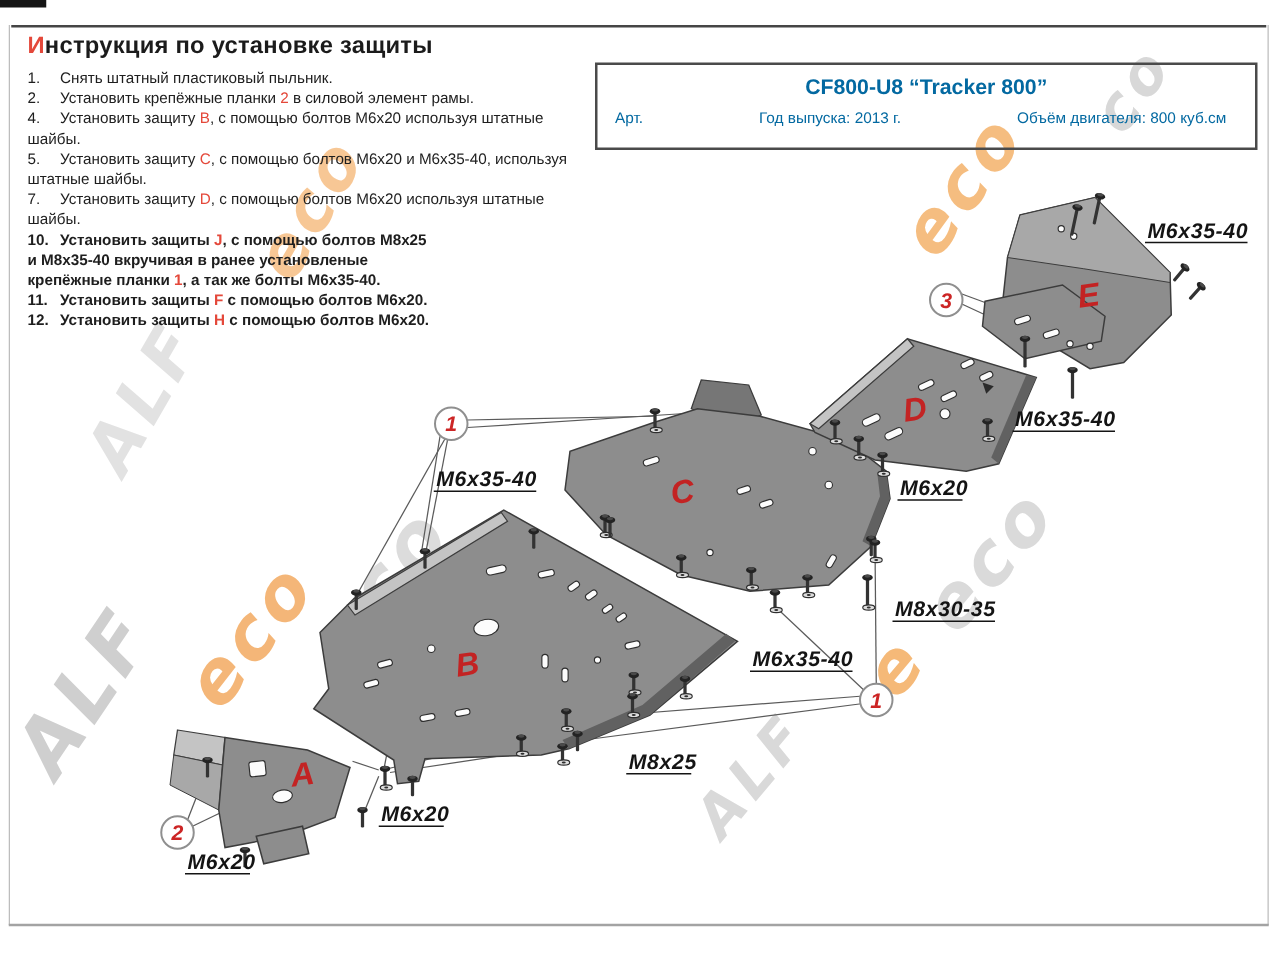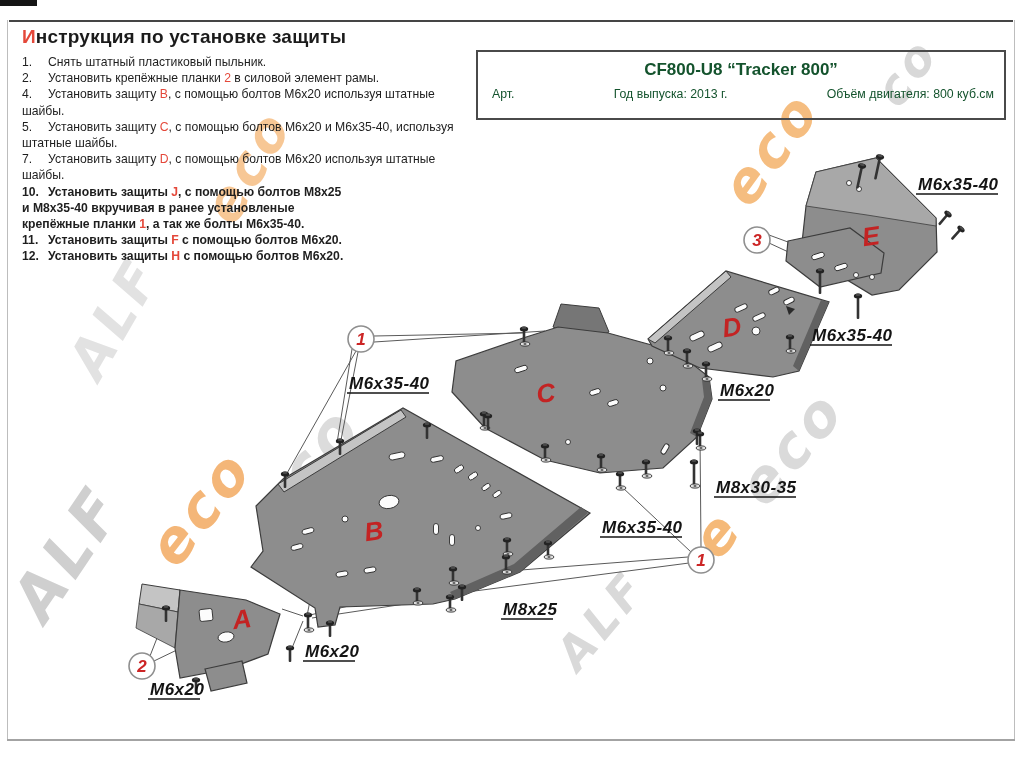--- a/index.html
+++ b/index.html
@@ -31,24 +31,24 @@
     font-size:12.2px;line-height:16.2px;color:#1e1e1e;
   }
   .instr{margin:0;}
   .instr.narrow{max-width:322px;font-weight:bold;}
   .num{display:inline-block;min-width:26px;}
   .hl{color:#e4483a;}
 
   
   .header-box{
     position:absolute;left:476px;top:50px;width:530px;height:70px;z-index:3;
-    border:2px solid #4a4a4a;background:transparent;box-sizing:border-box;color:#14532d;
+    border:2px solid #4a4a4a;background:transparent;box-sizing:border-box;color:#0369a1;
   }
   .hb-title{text-align:center;font-weight:bold;font-size:17px;margin-top:8px;}
-  .hb-row{display:flex;justify-content:space-between;padding:0 10px 0 14px;font-size:12.3px;margin-top:7px;}
+  .hb-row{display:flex;justify-content:space-between;padding:0 23px 0 14px;font-size:12.3px;margin-top:7px;}
 
   
   #diagram{position:absolute;left:0;top:0;z-index:2;}
   .plate{fill:#8d8d8d;stroke:#3c3c3c;stroke-width:1.2;}
   .plate-light{fill:#c4c4c4;stroke:#3c3c3c;stroke-width:1;}
   .plate-mid{fill:#a8a8a8;stroke:#3c3c3c;stroke-width:.8;}
   .plate-dark{fill:#616161;stroke:none;}
   .plate-tab{fill:#767676;stroke:#3c3c3c;stroke-width:1;}
   .hole{fill:#fcfcfc;stroke:#2e2e2e;stroke-width:.9;}
   .lead{stroke:#5a5a5a;stroke-width:1;fill:none;}

